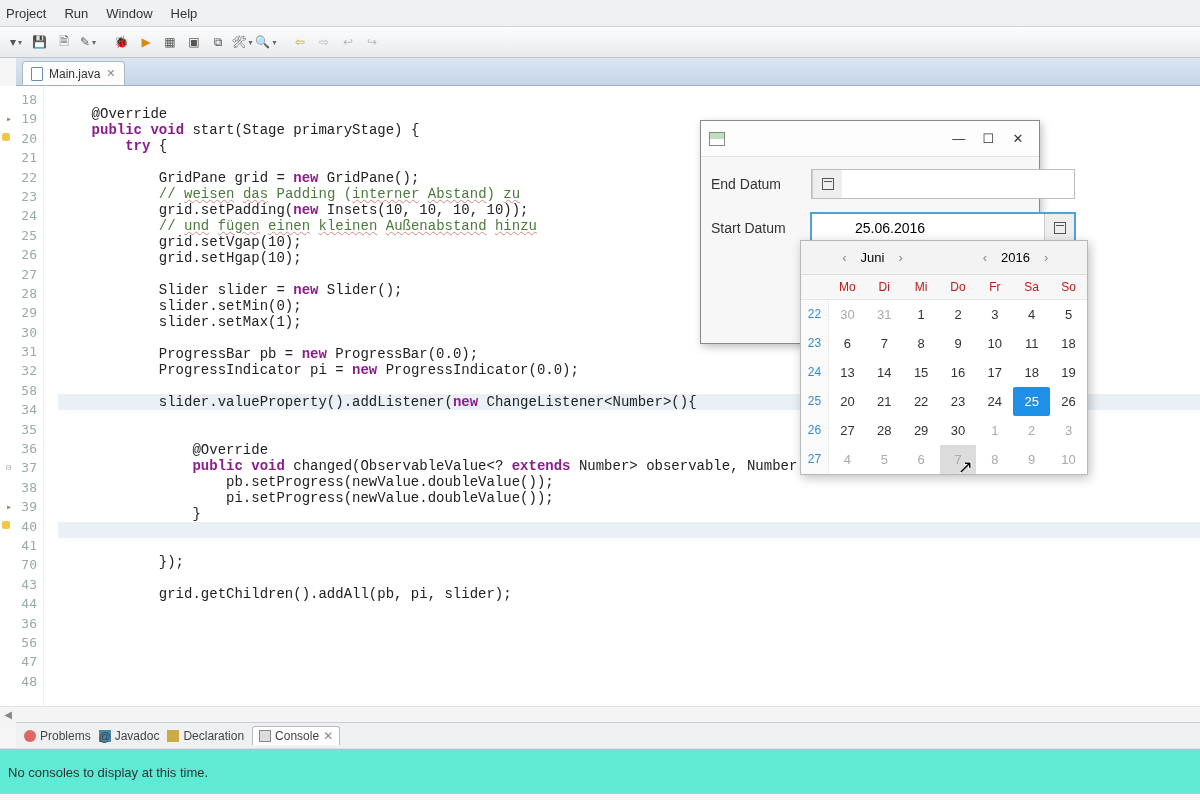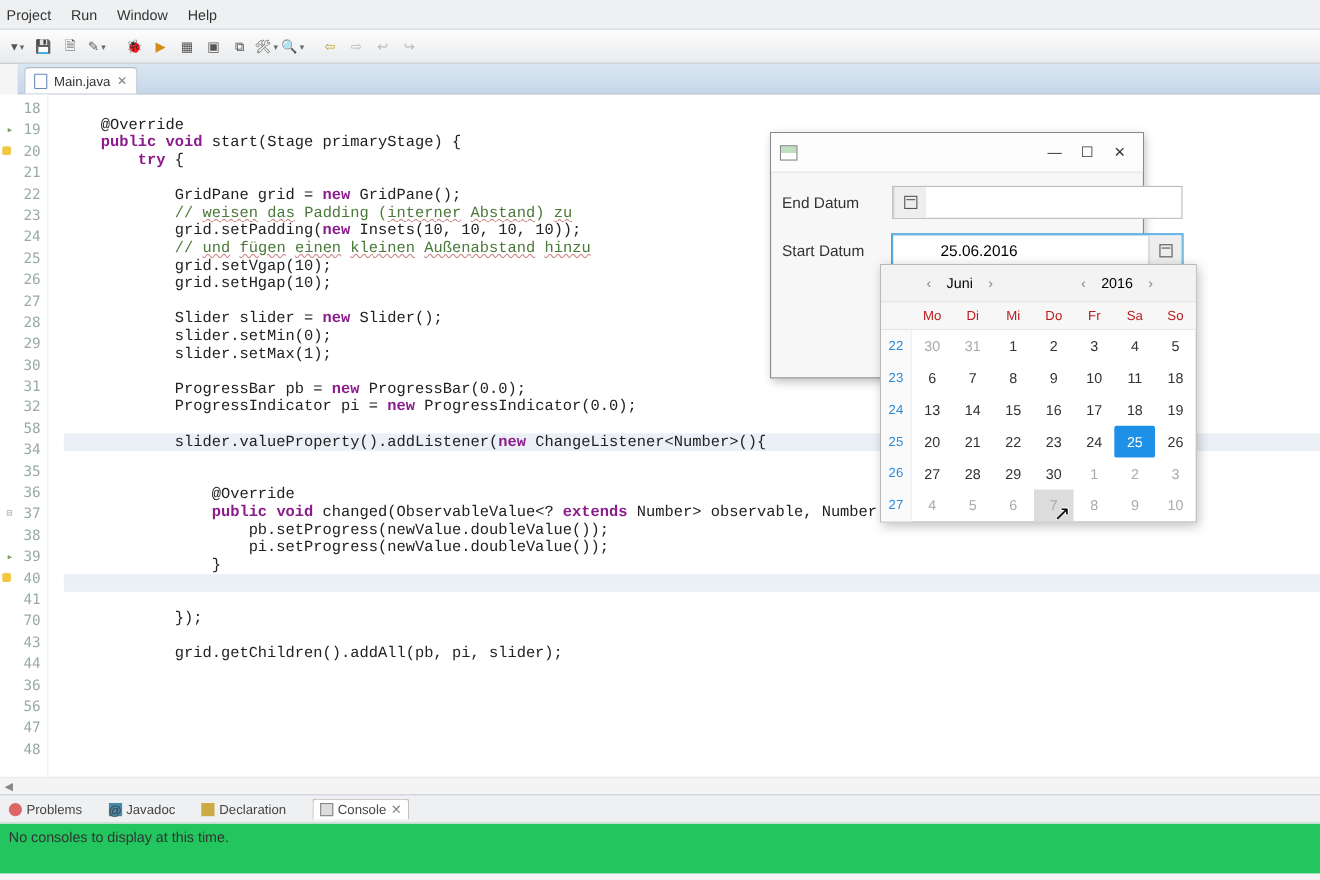--- a/index.html
+++ b/index.html
@@ -32,25 +32,25 @@
 .kw { color: #8b1c8b; font-weight: bold; }
 .cm { color: #4a7a3a; }
 .ul { text-decoration: underline wavy #c88; text-decoration-thickness: 1px; }
 .hl-line { background: #eaf0f6; display: block; width: 100%; }
 
 
 .hscroll { height: 16px; background: #f4f4f4; border-top: 1px solid #e4e4e4; display:flex; align-items:center; }
 .hscroll .arrow { width: 16px; text-align:center; color:#888; font-size:10px; }
 
 
-.views { background: #eef0f2; height: 26px; border-top: 1px solid #ccd; display: flex; align-items: center; gap: 24px; padding: 0 8px; font-size: 12px; color: #444; }
+.views { background: #eef0f2; height: 26px; border-top: 1px solid #ccd; display: flex; align-items: center; gap: 8px; padding: 0 8px; font-size: 12px; color: #444; margin-left: 16px; }
 .views .view { display: flex; align-items: center; gap: 4px; }
 .views .active { background: #fff; border: 1px solid #bbb; border-bottom: none; border-radius: 3px 3px 0 0; padding: 2px 6px; justify-content: center; }
 .vicon { width: 12px; height: 12px; display:inline-block; }
-.console-msg { background: #22c55e; height: 46px; padding: 4px 8px; font-size: 13px; color: #333; border-top: 1px solid #ddd; }
+.console-msg { background: #5eead4; height: 46px; padding: 16px 8px; font-size: 13px; color: #333; border-top: 1px solid #ddd; }
 
 
 .dialog { position: absolute; left: 700px; top: 120px; width: 340px; background: #f7f7f7; border: 1px solid #8a8a8a; box-shadow: 2px 3px 8px rgba(0,0,0,.25); }
 .dlg-title { height: 36px; display:flex; align-items:center; justify-content: space-between; padding: 0 8px; background: #fdfdfd; border-bottom: 1px solid #e2e2e2; }
 .dlg-title .left { display:flex; align-items:center; gap:6px; }
 .dlg-title .appicon { width:16px; height:14px; border:1px solid #888; background: linear-gradient(#bfe0c0 50%, #fff 50%); }
 .dlg-title .wbtn { width:26px; height:22px; display:inline-flex; align-items:center; justify-content:center; color:#333; }
 .dlg-body { padding: 12px 10px 100px 10px; display:grid; grid-template-columns: 92px 1fr; row-gap: 14px; column-gap: 8px; align-items:center; }
 .dlg-body label { color:#333; font-size: 14px; }
 .dfield { display:flex; border:1px solid #bcbcbc; height:30px; background:#fff; }

